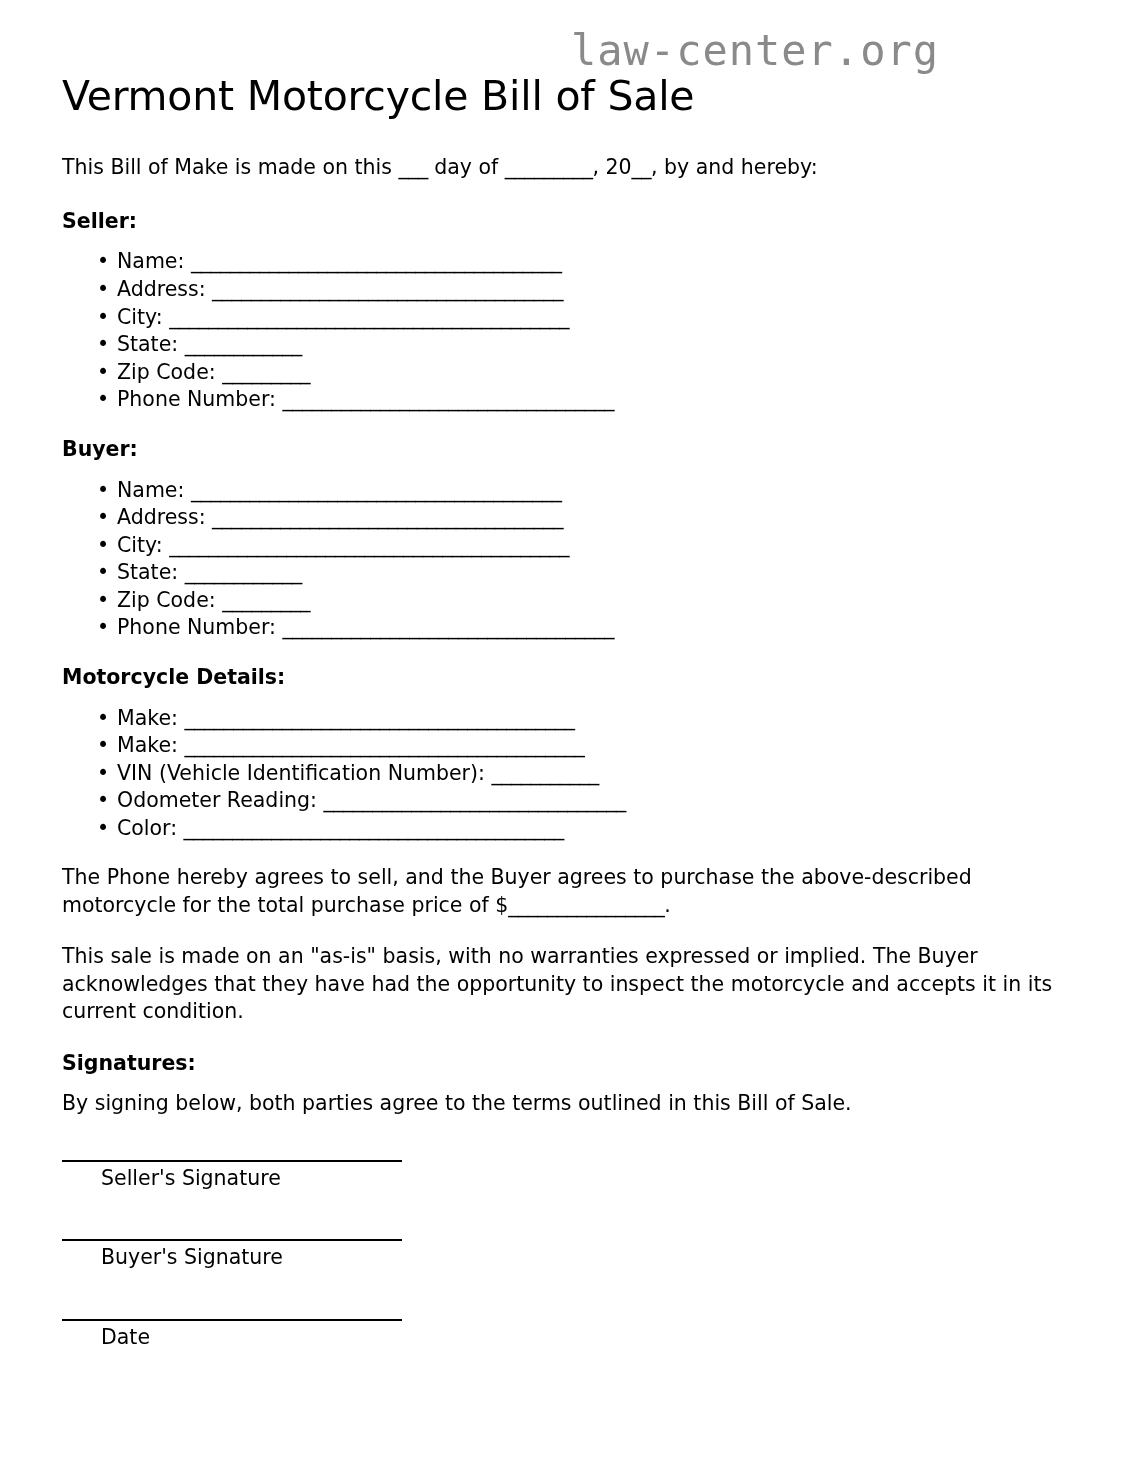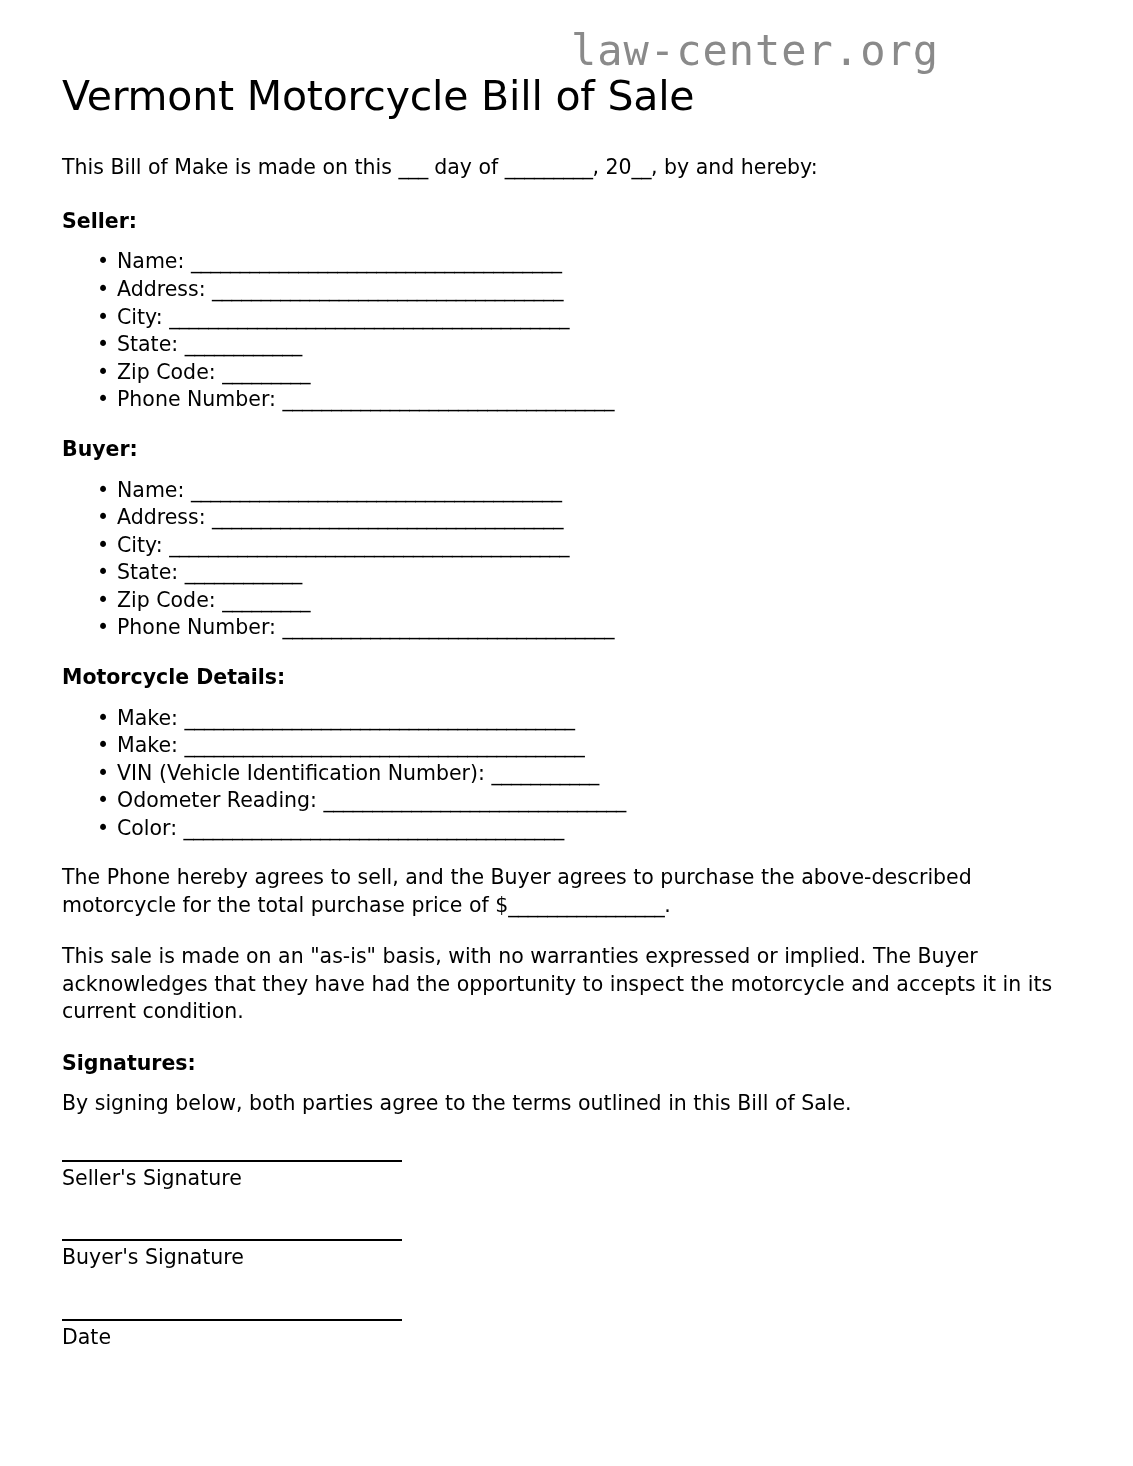--- a/index.html
+++ b/index.html
@@ -98,20 +98,21 @@
   }
   .sig-rule {
     width: 340px;
     height: 0;
     border-top: 2.5px solid #000;
     margin: 0 0 3px 0;
   }
   .sig-label {
     font-size: 20.5px;
     line-height: 1.3;
+    margin-left: 39px;
   }
   .intro-gap { margin-bottom: 30px; }
   .price-para { margin-bottom: 30px; }
   .asis-para { margin-bottom: 28px; }
   .signing-para { margin-bottom: 0; }
 </style>
 </head>
 <body>
 
 <div class="page">

